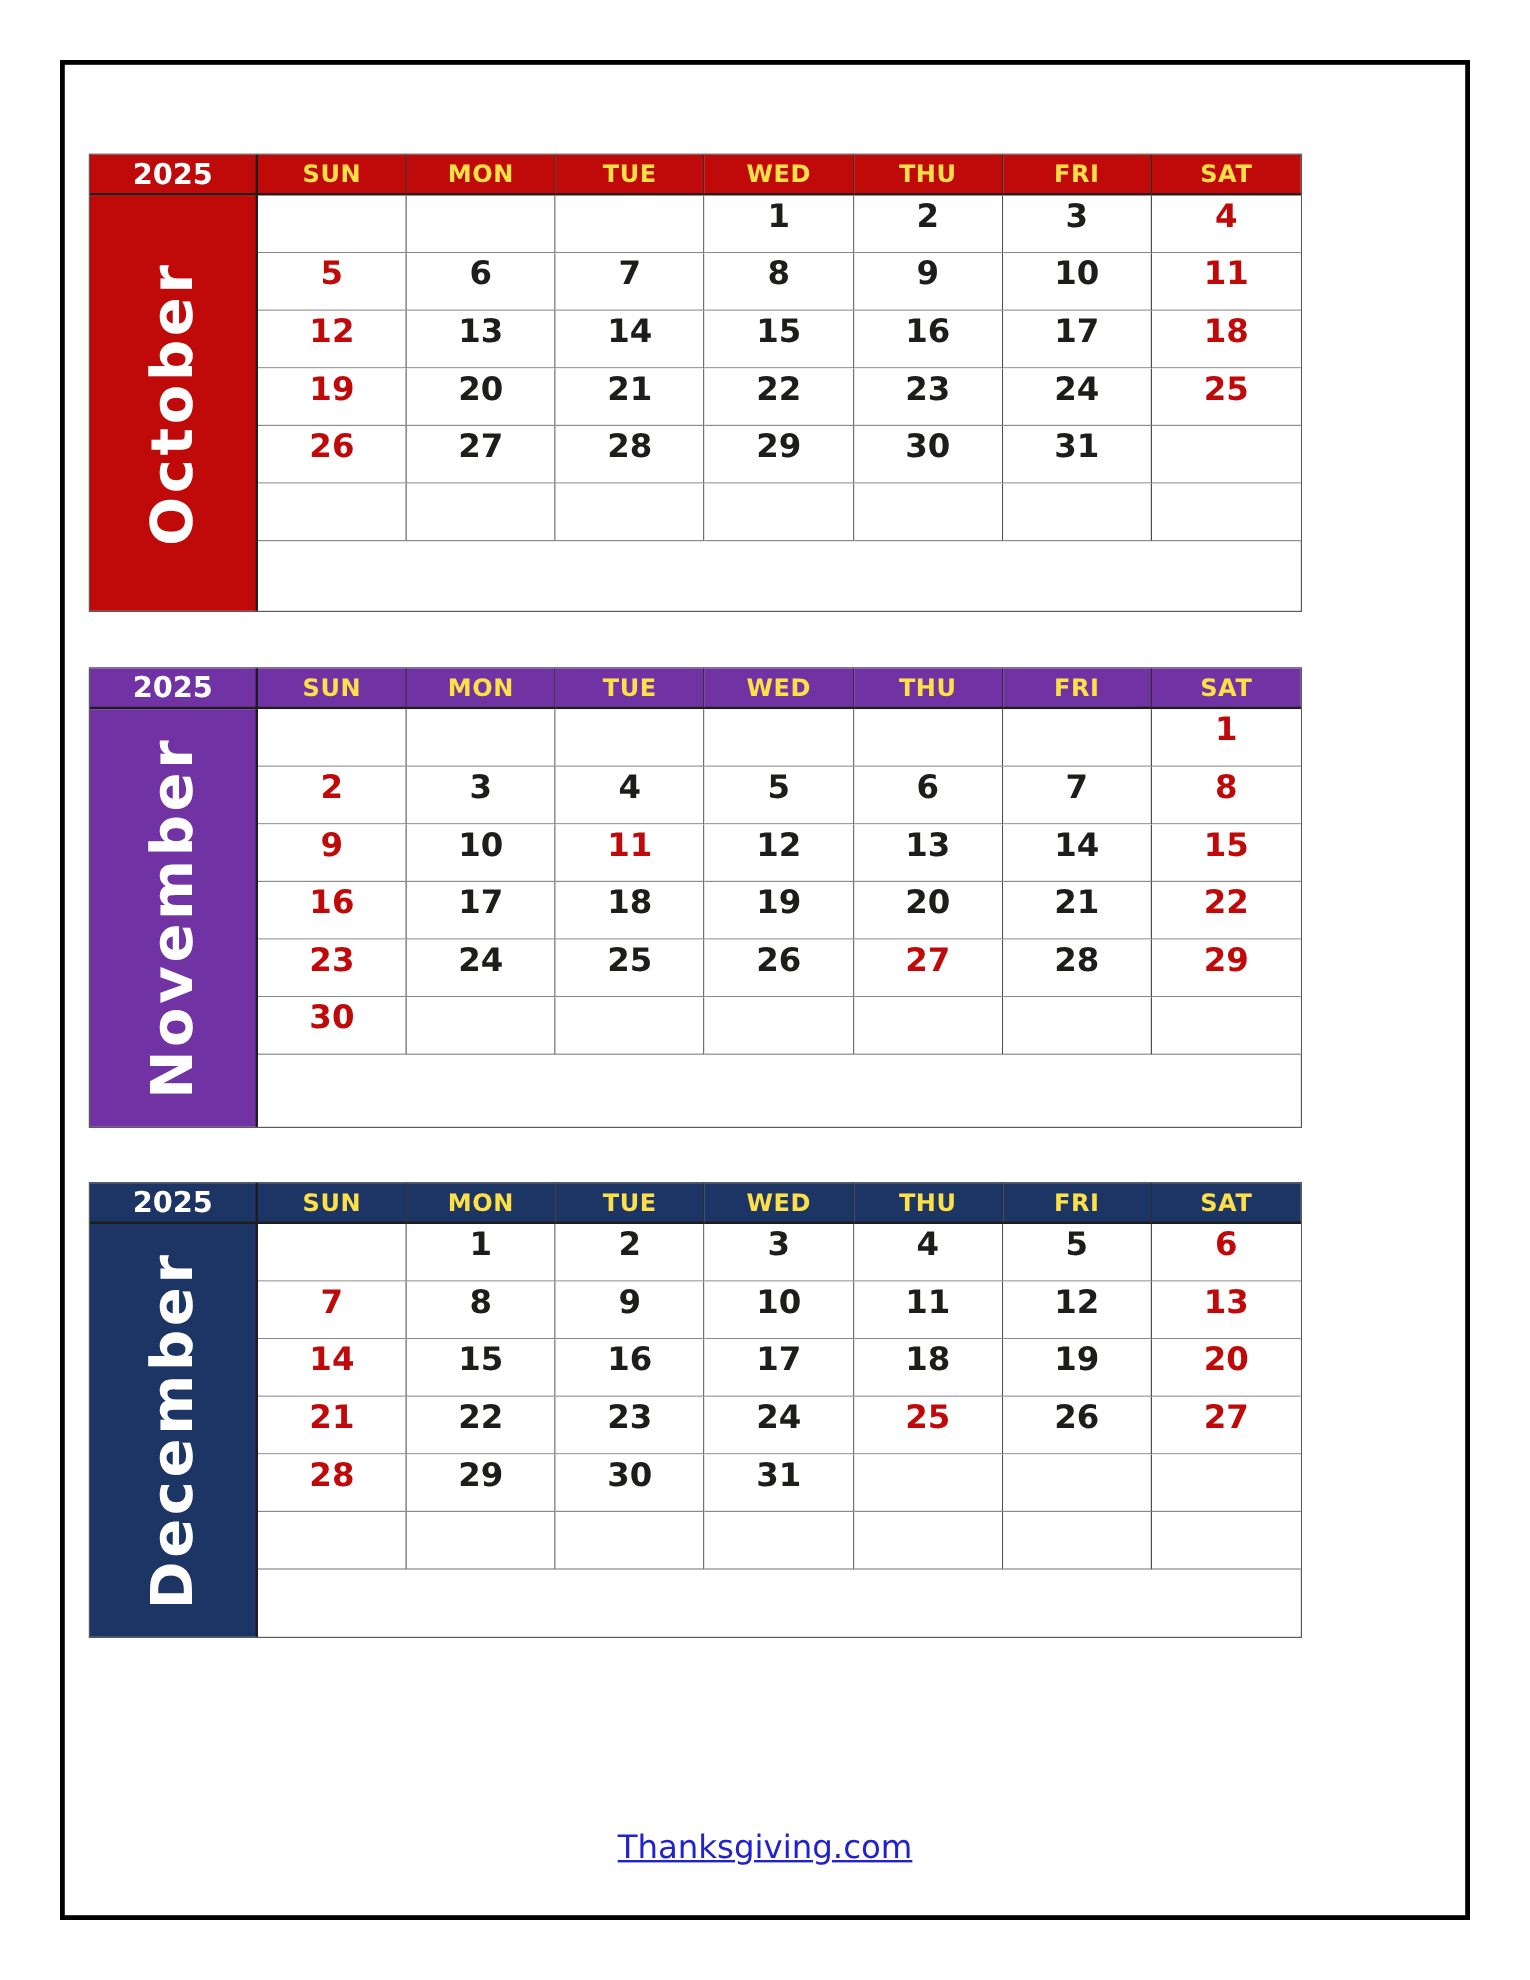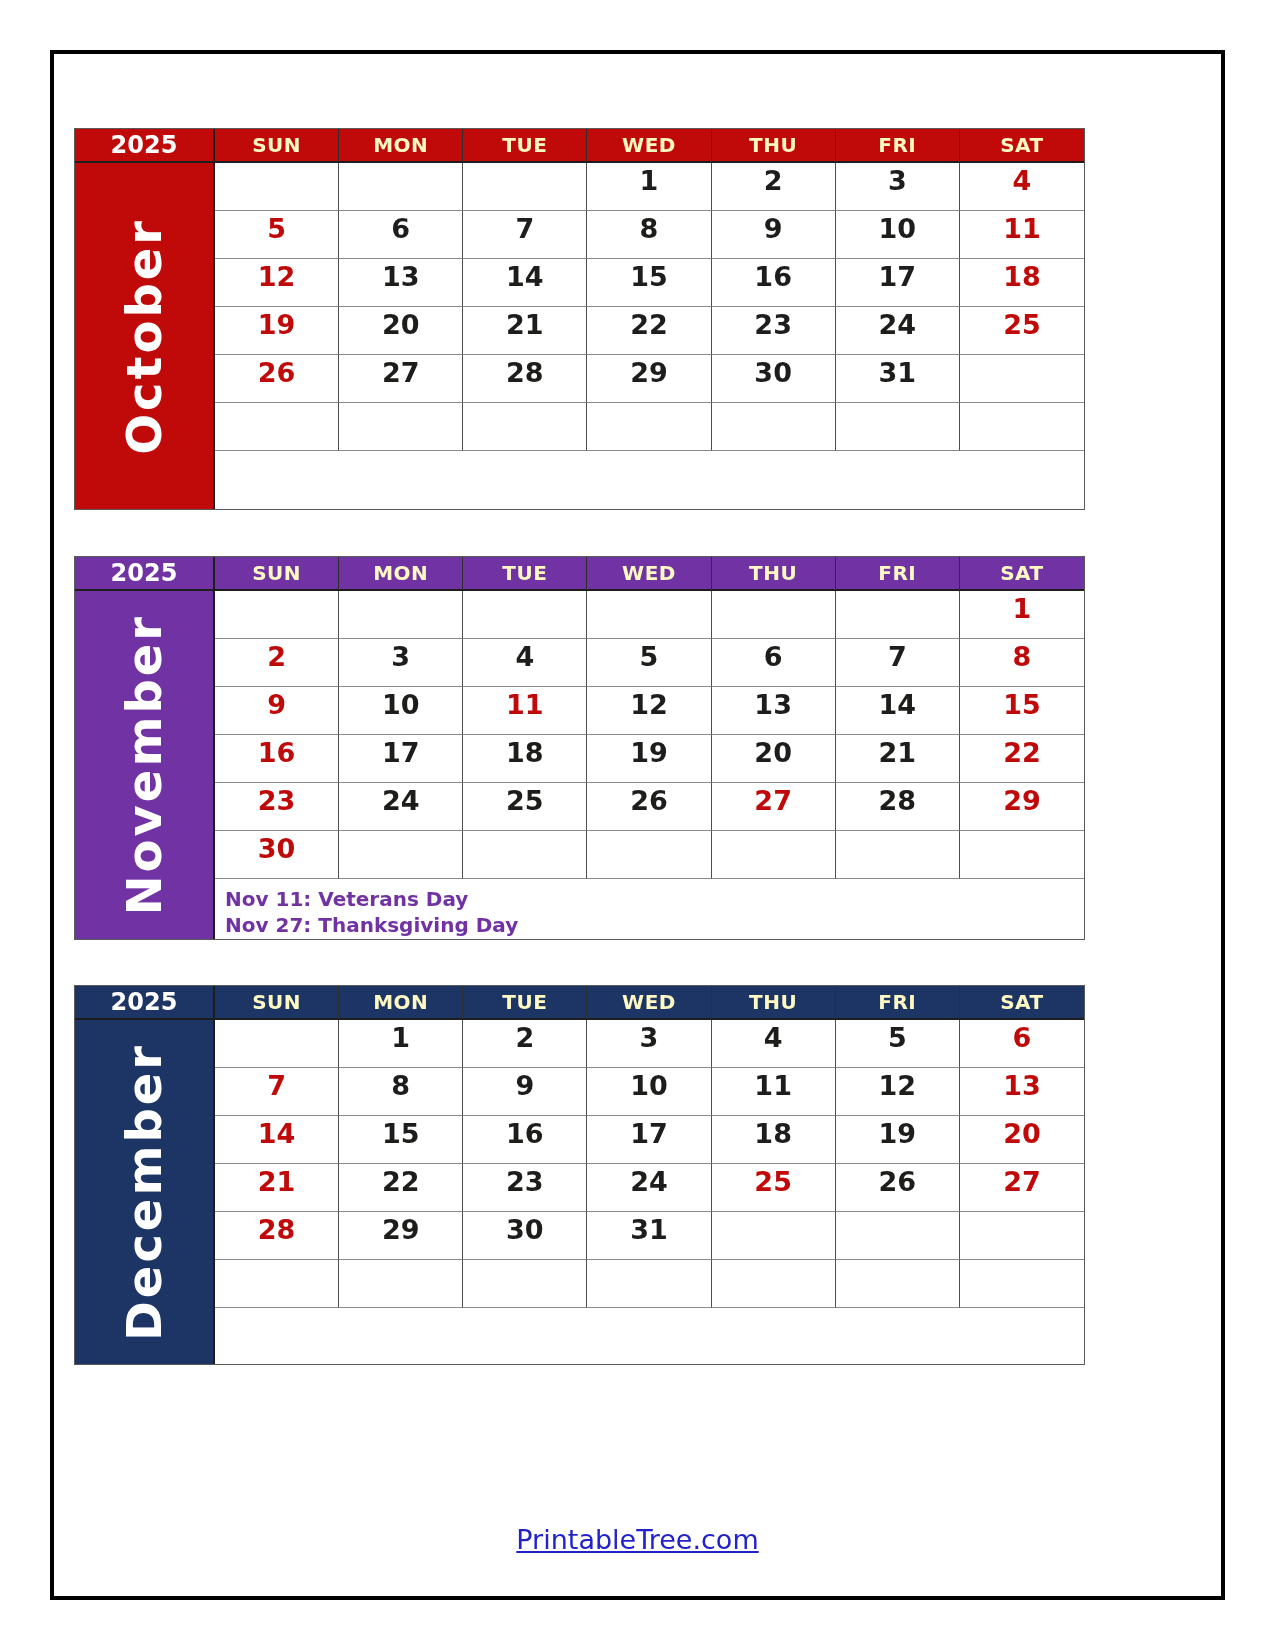--- a/index.html
+++ b/index.html
@@ -41,21 +41,21 @@
     color:#ffffff;
     font-weight:bold; font-size:24px;
     display:flex; align-items:center; justify-content:center;
     border-right:2px solid #1d1d1d;
     border-bottom:2px solid #1d1d1d;
   }
 
   .day-header {
     grid-row:1;
     background:var(--accent);
-    color:#fef9c3;
+    color:#fde047;
     font-weight:bold; font-size:20px;
     letter-spacing:0.5px;
     display:flex; align-items:center; justify-content:center;
     border-right:1px solid #2e2e2e;
     border-bottom:2px solid #1d1d1d;
   }
   .day-header.last-col { border-right:none; }
 
   .sidebar {
     grid-column:1; grid-row:2 / span 7;
@@ -223,24 +223,20 @@
         <div class="date-cell" style="grid-area: 6 / 6;"><span class="red-date">27</span></div>
         <div class="date-cell" style="grid-area: 6 / 7;"><span>28</span></div>
         <div class="date-cell last-col" style="grid-area: 6 / 8;"><span class="red-date">29</span></div>
         <div class="date-cell" style="grid-area: 7 / 2;"><span class="red-date">30</span></div>
         <div class="date-cell" style="grid-area: 7 / 3;"></div>
         <div class="date-cell" style="grid-area: 7 / 4;"></div>
         <div class="date-cell" style="grid-area: 7 / 5;"></div>
         <div class="date-cell" style="grid-area: 7 / 6;"></div>
         <div class="date-cell" style="grid-area: 7 / 7;"></div>
         <div class="date-cell last-col" style="grid-area: 7 / 8;"></div>
-        <div class="footer-note">
-          <div>Nov 11: Veterans Day</div>
-          <div>Nov 27: Thanksgiving Day</div>
-        </div>
       </div>
       <div class="calendar cal-december" style="--accent: #1c3564;">
         <div class="year-cell">2025</div>
         <div class="day-header" style="grid-area: 1 / 2;">SUN</div>
         <div class="day-header" style="grid-area: 1 / 3;">MON</div>
         <div class="day-header" style="grid-area: 1 / 4;">TUE</div>
         <div class="day-header" style="grid-area: 1 / 5;">WED</div>
         <div class="day-header" style="grid-area: 1 / 6;">THU</div>
         <div class="day-header" style="grid-area: 1 / 7;">FRI</div>
         <div class="day-header last-col" style="grid-area: 1 / 8;">SAT</div>
@@ -286,15 +282,15 @@
         <div class="date-cell" style="grid-area: 7 / 3;"></div>
         <div class="date-cell" style="grid-area: 7 / 4;"></div>
         <div class="date-cell" style="grid-area: 7 / 5;"></div>
         <div class="date-cell" style="grid-area: 7 / 6;"></div>
         <div class="date-cell" style="grid-area: 7 / 7;"></div>
         <div class="date-cell last-col" style="grid-area: 7 / 8;"></div>
       </div>
     </div>
 
   <div class="site-link-wrap">
-    <a class="site-link">PrintableTree.com</a>
+    <a class="site-link">Thanksgiving.com</a>
   </div>
 </div>
 
 </body></html>

